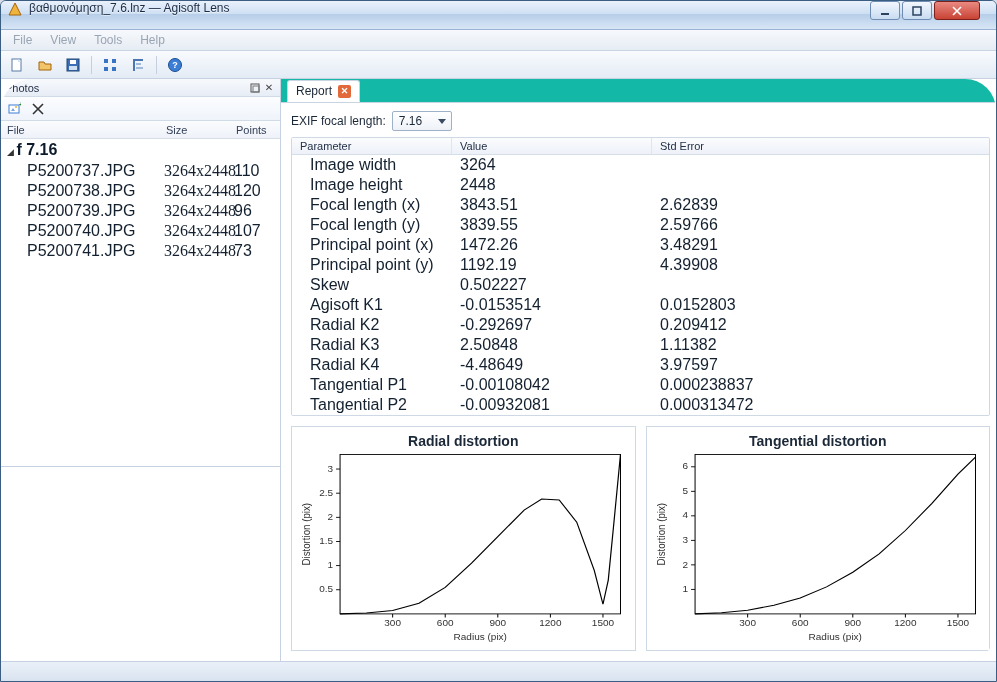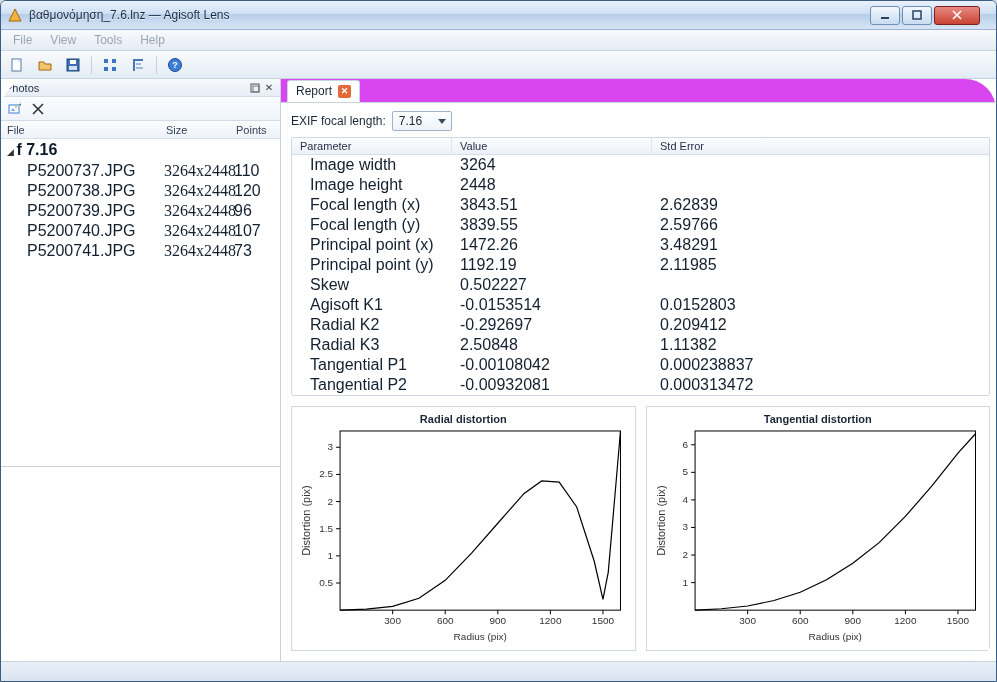--- a/index.html
+++ b/index.html
@@ -19,21 +19,20 @@
     display: flex;
     flex-direction: column;
     overflow: hidden;
   }
   
   .titlebar {
     height: 29px;
     background: linear-gradient(to bottom, #e9f1fb 0%, #cfe0f4 45%, #b6cde8 46%, #d7e6f6 100%);
     border-bottom: 1px solid #9ab3d5;
     display: flex;
-    align-items: center;
     padding: 0 16px 0 6px;
   }
   .titlebar .app-icon {
     width: 16px; height: 16px; margin-right: 6px;
   }
   .titlebar .title-text {
     flex: 1;
     color: #1d2c45;
     font-size: 12px;
     text-shadow: 0 1px 0 rgba(255,255,255,0.6);
@@ -158,21 +157,21 @@
   }
 
   
   .report-area {
     flex: 1;
     display: flex; flex-direction: column;
     background: #fff;
   }
   .tabstrip {
     height: 24px;
-    background: #d946ef;
+    background: #14b8a6;
     border-bottom: 1px solid #c9d4e3;
     display: flex; align-items: flex-end; padding: 0 6px;
   }
   .tab {
     height: 22px;
     border: 1px solid #c9d4e3;
     border-bottom: 1px solid #fff;
     background: #fff;
     border-radius: 3px 3px 0 0;
     display: flex; align-items:center; gap: 6px;
@@ -237,21 +236,21 @@
   }
   .chart-box {
     flex: 1;
     border: 1px solid #cfd8e5;
     background: #fff;
     position: relative;
     padding: 6px 6px 6px 6px;
     display: flex; flex-direction: column;
   }
   .chart-title {
-    text-align: center; font-weight: bold; font-size: 11px; color:#1b2838;
+    text-align: center; font-weight: bold; font-size: 14px; color:#1b2838;
     margin-bottom: 2px;
   }
   .chart-svg { flex:1; width:100%; }
   .axis-label-y {
     font-size: 11px; fill:#333;
   }
   .tick-label { font-size: 10px; fill:#333; }
   .axis-line { stroke:#000; stroke-width:1; fill:none; }
   .data-line { stroke:#000; stroke-width:1.2; fill:none; }
 
@@ -465,40 +464,45 @@
                 <div class="err">2.59766</div>
               </div>
               <div class="param-row">
                 <div class="name">Principal point (x)</div>
                 <div class="val">1472.26</div>
                 <div class="err">3.48291</div>
               </div>
               <div class="param-row">
                 <div class="name">Principal point (y)</div>
                 <div class="val">1192.19</div>
-                <div class="err">2.11985</div>
+                <div class="err">4.39908</div>
               </div>
               <div class="param-row">
                 <div class="name">Skew</div>
                 <div class="err">0.502227</div>
               </div>
               <div class="param-row">
                 <div class="name">Agisoft K1</div>
                 <div class="val">-0.0153514</div>
                 <div class="err">0.0152803</div>
               </div>
               <div class="param-row">
                 <div class="name">Radial K2</div>
                 <div class="val">-0.292697</div>
                 <div class="err">0.209412</div>
               </div>
               <div class="param-row">
                 <div class="name">Radial K3</div>
                 <div class="val">2.50848</div>
                 <div class="err">1.11382</div>
+              </div>
+              <div class="param-row">
+                <div class="name">Radial K4</div>
+                <div class="val">-4.48649</div>
+                <div class="err">3.97597</div>
               </div>
               <div class="param-row">
                 <div class="name">Tangential P1</div>
                 <div class="val">-0.00108042</div>
                 <div class="err">0.000238837</div>
               </div>
               <div class="param-row">
                 <div class="name">Tangential P2</div>
                 <div class="val">-0.00932081</div>
                 <div class="err">0.000313472</div>

